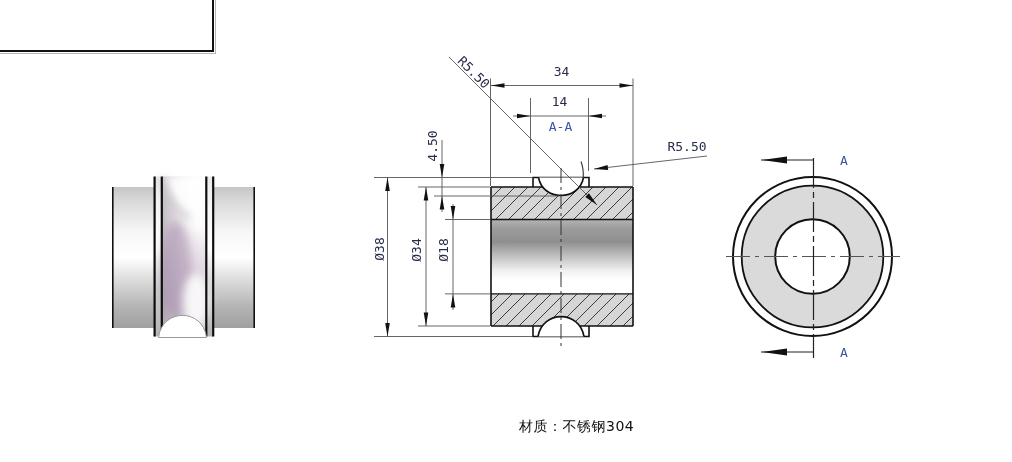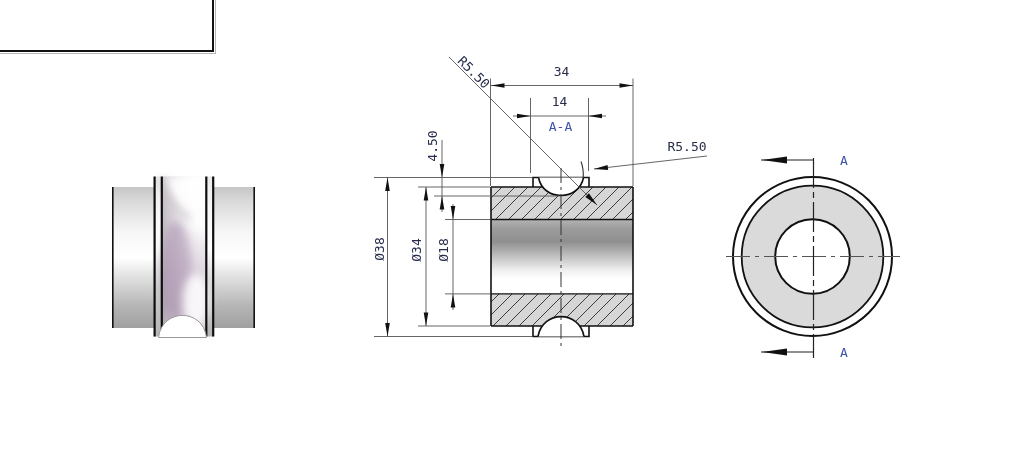--- a/index.html
+++ b/index.html
@@ -212,14 +212,15 @@
       <polygon class="arrow" points="762,160 787,156.5 787,163.5"></polygon>
       <text class="marktext" x="844" y="165" text-anchor="middle">A</text>
     </g>
     <g>
       <line x1="761" y1="352" x2="813.5" y2="352" stroke="#222222" stroke-width="1.2"></line>
       <polygon class="arrow" points="762,352 787,348.5 787,355.5"></polygon>
       <text class="marktext" x="844" y="357" text-anchor="middle">A</text>
     </g>
   </svg>
 
+  <div id="material-note">材质：不锈钢304</div>
 
 </div>
 
 </body></html>

